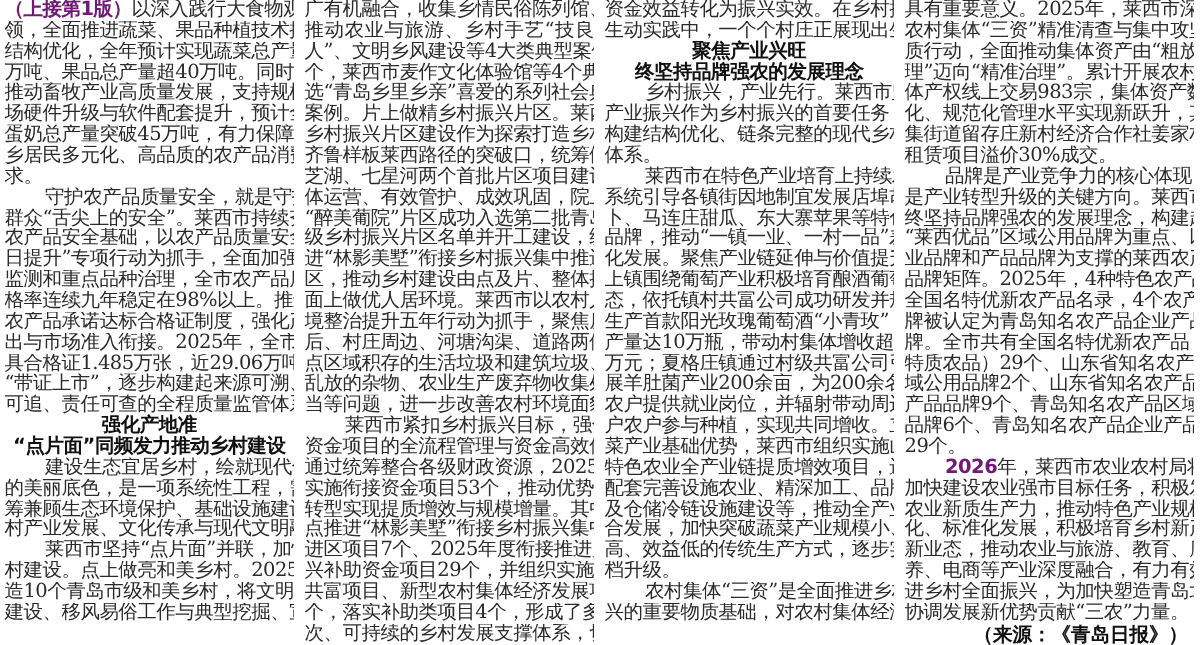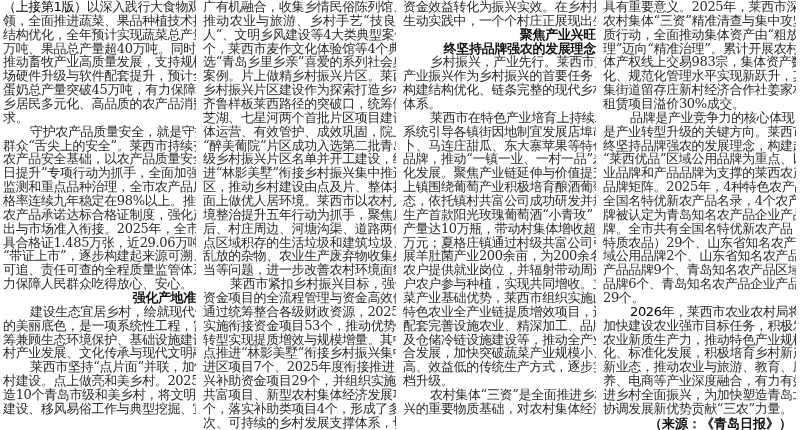--- a/index.html
+++ b/index.html
@@ -28,27 +28,27 @@
     text-align: justify;
     text-align-last: justify;
     overflow: hidden;
   }
   .line.last { text-align-last: left; }
   .line.indent { padding-left: 27px; }
   .heading {
     height: 13.87px; line-height: 13.87px;
     font-size: 13px;
     font-weight: bold;
-    text-align: right;
+    text-align: center;
     color: #111;
     font-family: "DejaVu Sans", "Liberation Sans", sans-serif;
     letter-spacing: -0.3px;
     white-space: nowrap;
   }
-  .bold { font-weight: normal; color: #000000; font-family: "DejaVu Sans", "Liberation Sans", sans-serif; }
+  .bold { font-weight: bold; color: #701a75; font-family: "DejaVu Sans", "Liberation Sans", sans-serif; }
   .source {
     height: 16px; line-height: 16px;
     font-size: 13px; font-weight: bold;
     text-align: right;
     padding-right: 4px;
     color: #111;
     font-family: "DejaVu Sans", "Liberation Sans", sans-serif;
     white-space: nowrap;
   }
 </style>
@@ -70,22 +70,22 @@
       <div class="line">群众“舌尖上的安全”。莱西市持续夯实</div>
       <div class="line">农产品安全基础，以农产品质量安全“百</div>
       <div class="line">日提升”专项行动为抓手，全面加强质量</div>
       <div class="line">监测和重点品种治理，全市农产品质量合</div>
       <div class="line">格率连续九年稳定在98%以上。推进食用</div>
       <div class="line">农产品承诺达标合格证制度，强化产地准</div>
       <div class="line">出与市场准入衔接。2025年，全市累计出</div>
       <div class="line">具合格证1.485万张，近29.06万吨农产品</div>
       <div class="line">“带证上市”，逐步构建起来源可溯、去向</div>
       <div class="line">可追、责任可查的全程质量监管体系，有</div>
-      <div class="line last">力保障人民群众吃得放心、安心。</div>
       <div class="heading">强化产地准</div>
+      <div class="heading">“点片面”同频发力推动乡村建设</div>
       <div class="line indent">建设生态宜居乡村，绘就现代化乡村</div>
       <div class="line">的美丽底色，是一项系统性工程，需要统</div>
       <div class="line">筹兼顾生态环境保护、基础设施建设、乡</div>
       <div class="line last">村产业发展、文化传承与现代文明融合。</div>
       <div class="line indent">莱西市坚持“点片面”并联，加快乡</div>
       <div class="line">村建设。点上做亮和美乡村。2025年，打</div>
       <div class="line">造10个青岛市级和美乡村，将文明乡风</div>
       <div class="line">建设、移风易俗工作与典型挖掘、宣传推</div>
     </div>
   <div class="col">

